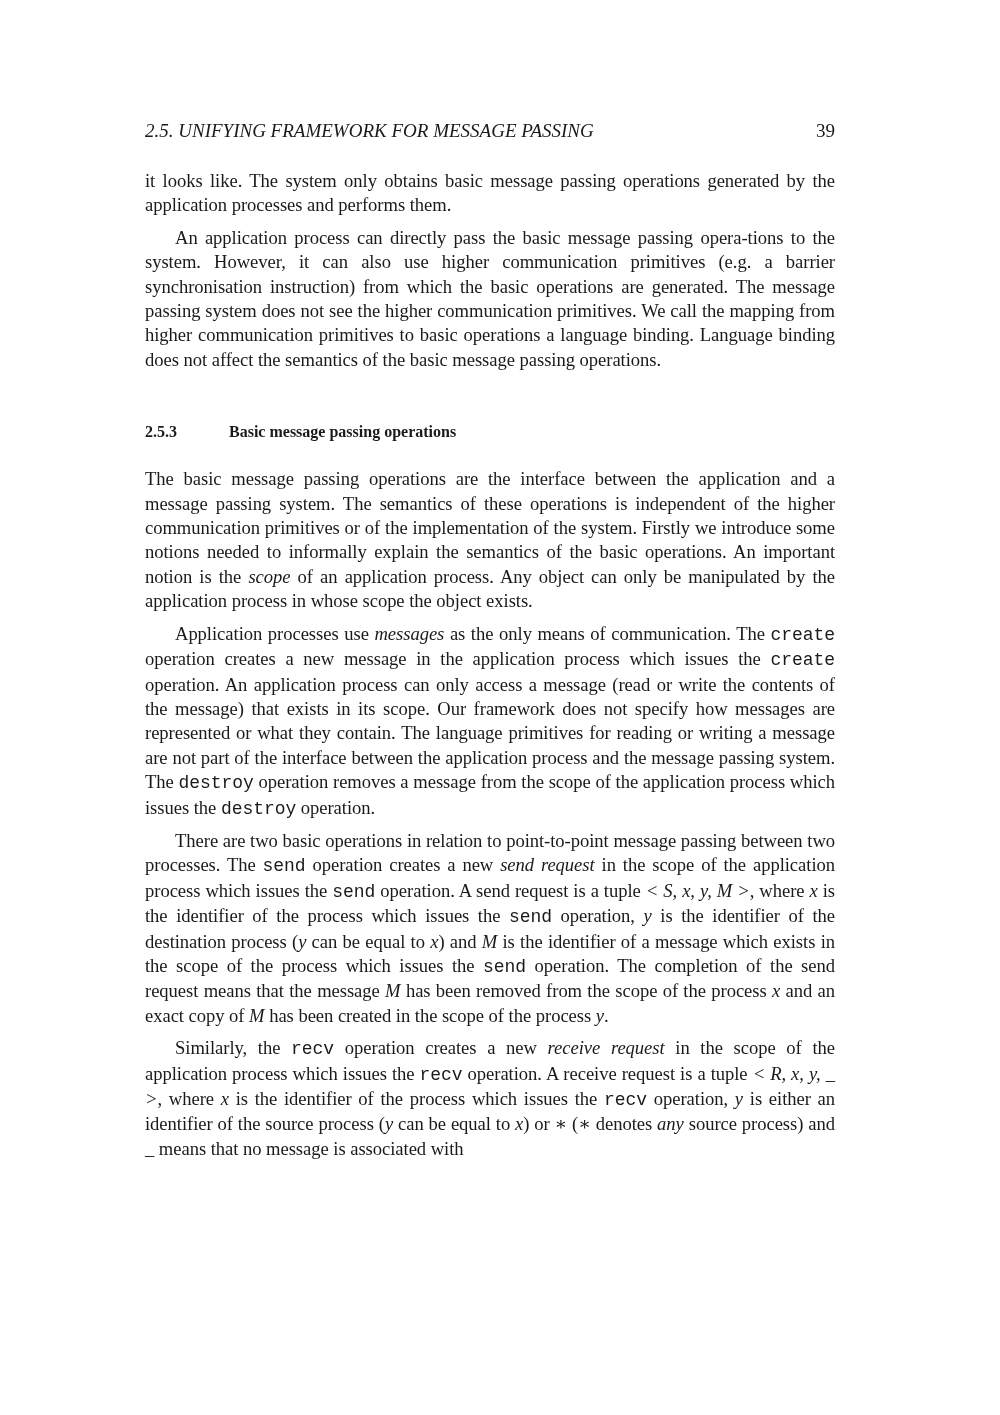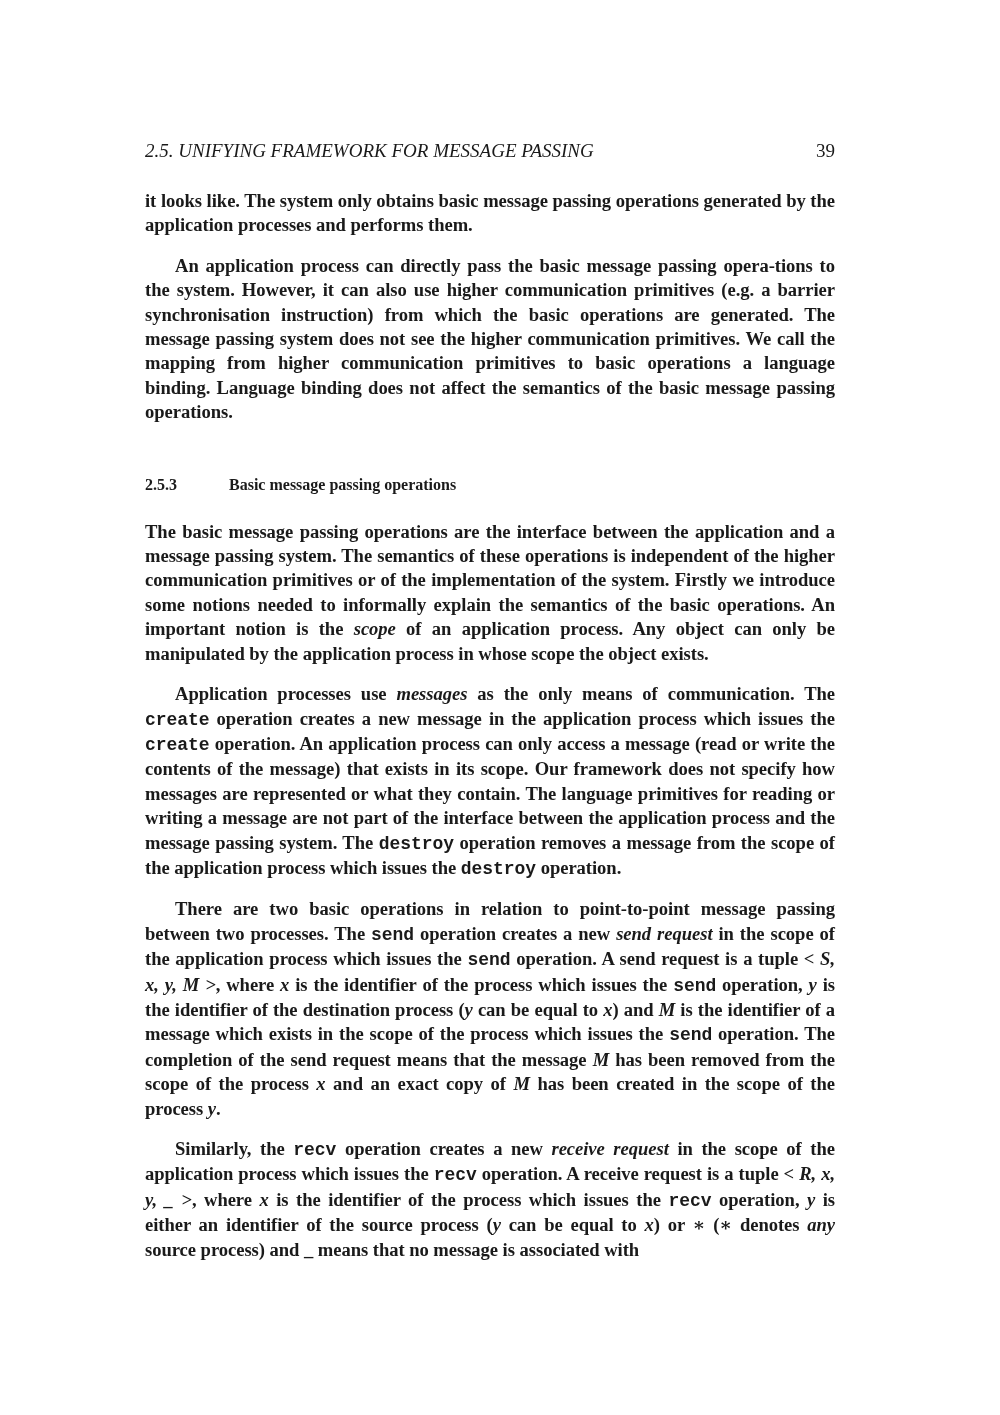--- a/index.html
+++ b/index.html
@@ -11,21 +11,21 @@
     width: 1000px;
     height: 1415px;
     position: relative;
     overflow: hidden;
     font-family: "Liberation Serif", "DejaVu Serif", serif;
     color: #1a1a1a;
   }
   .page {
     position: absolute;
     left: 145px;
-    top: 136px;
+    top: 116px;
     width: 690px;
   }
   .running-head {
     display: flex;
     justify-content: space-between;
     align-items: baseline;
     font-style: italic;
     font-size: 19px;
     height: 30px;
     line-height: 30px;
@@ -35,25 +35,24 @@
     font-style: normal;
     text-align: right;
   }
   p {
     margin: 0;
     font-size: 18.6px;
     line-height: 24.4px;
     text-align: justify;
     hyphens: manual;
     letter-spacing: -0.05px;
-    font-weight: bold;
   }
   p.indent {
     text-indent: 30px;
-    margin-top: 16px;
+    margin-top: 8px;
   }
   h3.section-heading {
     font-family: "Liberation Serif", "DejaVu Serif", serif;
     font-weight: bold;
     font-size: 16px;
     margin: 45px 0 20px 0;
     line-height: 30px;
   }
   h3 .sec-num {
     display: inline-block;

